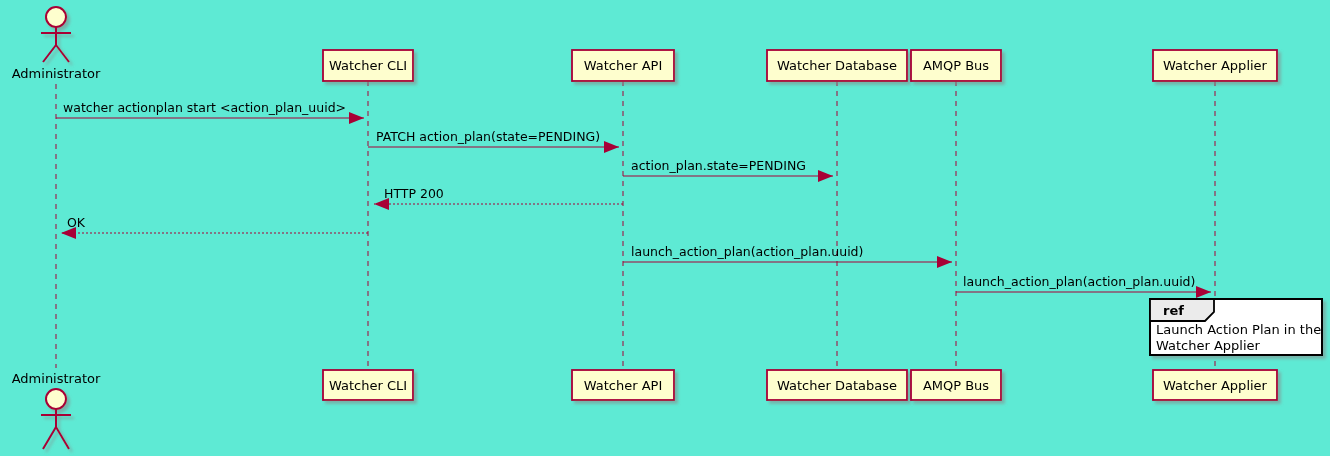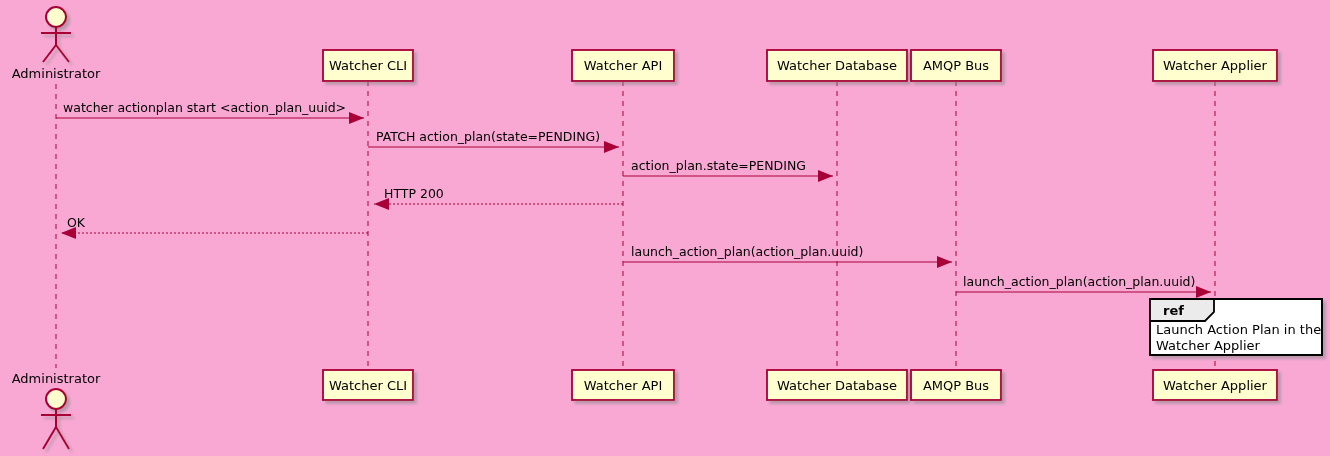--- a/index.html
+++ b/index.html
@@ -5,21 +5,21 @@
   html, body {
     margin: 0;
     padding: 0;
     background: #ffffff;
     font-family: "DejaVu Sans", sans-serif;
   }
   .canvas {
     position: relative;
     width: 1330px;
     height: 456px;
-    background: #f9a8d4;
+    background: #5eead4;
     overflow: hidden;
   }
   svg { display: block; }
   text {
     font-family: "DejaVu Sans", sans-serif;
     fill: #000000;
   }
   .participant-label { font-size: 13px; }
   .actor-label { font-size: 13px; }
   .message-label { font-size: 12.5px; }

